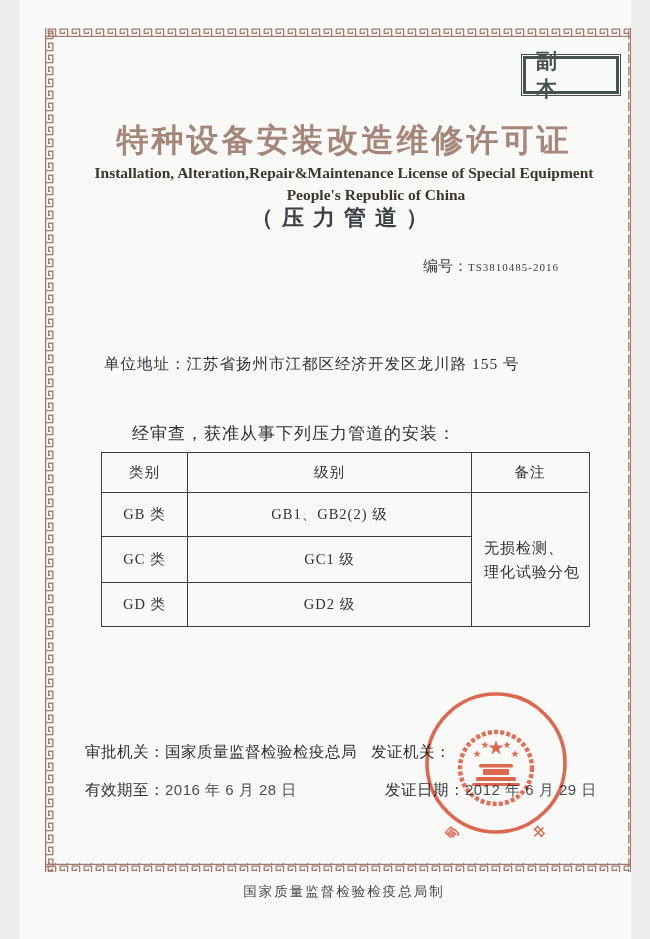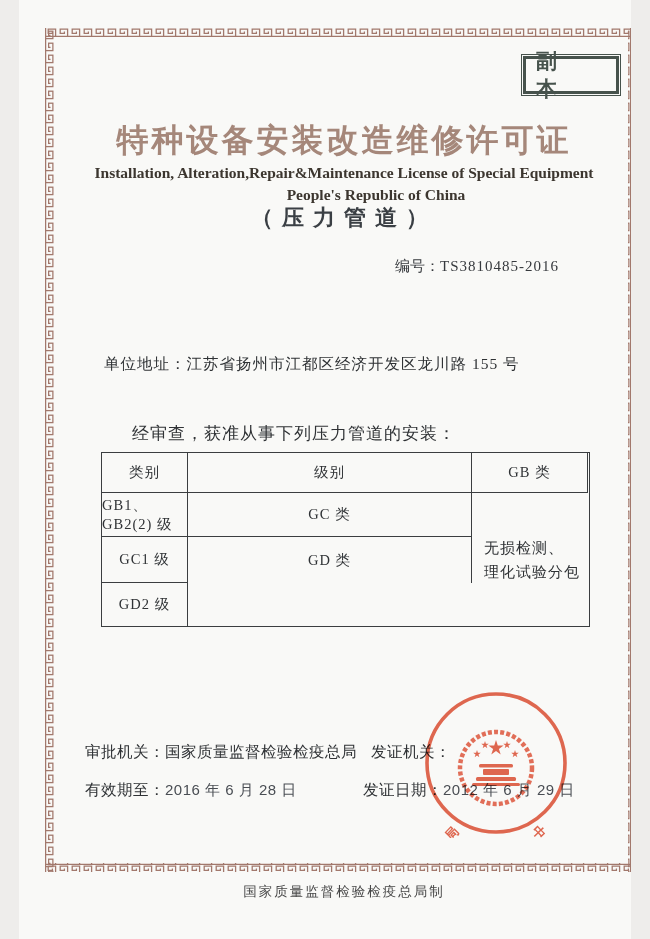--- a/index.html
+++ b/index.html
@@ -29,21 +29,21 @@
     font-size:32px;letter-spacing:3px;color:var(--title_brown,#a5877a);}
   .title-en1{left:0;top:164px;width:650px;text-align:center;
     font-weight:700;font-size:15.5px;color:var(--english_dark,#3c362f);}
   .title-en2{left:0;top:186px;width:650px;text-align:center;
     font-weight:700;font-size:15.5px;color:var(--english_dark,#3c362f);padding-left:32px;}
 
   .subtitle{left:0;top:203px;width:650px;text-align:center;
     font-weight:600;font-size:22px;letter-spacing:9px;color:#3a3f44;}
 
   .license-no{top:257px;right:72px;font-size:15px;color:#36393d;}
-  .license-no .num{font-size:15px;letter-spacing:1px;}
+  .license-no .num{font-size:11px;letter-spacing:1px;}
 
   .field-row{left:85px;font-size:15.5px;color:var(--body_text,#2f3235);letter-spacing:1px;}
   .row-name{top:318px;}
   .row-addr{top:354px;}
 
   .statement{left:113px;top:422px;font-size:17px;color:var(--body_text,#2f3235);letter-spacing:1px;}
 
   .lic-table{
     left:82px;top:452px;width:489px;
     display:grid;grid-template-columns:86px 284px 116px;
@@ -63,21 +63,21 @@
   .lic-table .remark{
     grid-column:3;grid-row:2/5;border-right:none;border-bottom:none;
     flex-direction:column;align-items:flex-start;justify-content:center;
     padding-left:12px;font-size:15px;line-height:1.6;
   }
 
   .bot-row{font-size:15.5px;color:var(--body_text,#2f3235);letter-spacing:0.5px;}
   .bl1{left:66px;top:742px;}
   .bl2{left:66px;top:780px;}
   .br1{left:352px;top:742px;}
-  .br2{left:344px;top:780px;}
+  .br2{left:366px;top:780px;}
   .date-val{font-family:"Liberation Sans","DejaVu Sans",sans-serif;
     color:var(--date_gray,#4a4e54);font-size:15px;letter-spacing:0.5px;}
 
   .seal-svg{left:402px;top:688px;mix-blend-mode:multiply;opacity:0.88;}
   .seal-text{font-size:13px;letter-spacing:1.5px;font-weight:700;
     font-family:"Liberation Sans","DejaVu Sans",sans-serif;}
 
   .print-footer{left:0;top:883px;width:650px;text-align:center;
     font-size:13.5px;letter-spacing:2px;color:var(--footer_gray,#474747);}
 </style>
@@ -116,20 +116,21 @@
 
   <div class="abs field-row row-addr">
     <span>单位地址：</span><span>江苏省扬州市江都区经济开发区龙川路 155 号</span>
   </div>
 
   <div class="abs statement">经审查，获准从事下列压力管道的安装：</div>
 
   <div class="abs lic-table">
     <div class="cell">类别</div>
     <div class="cell">级别</div>
+    <div class="cell c-last">备注</div>
 
     <div class="cell">GB 类</div>
     <div class="cell">GB1、GB2(2) 级</div>
     <div class="cell remark">
       <span>无损检测、</span>
       <span>理化试验分包</span>
     </div>
 
     <div class="cell">GC 类</div>
     <div class="cell">GC1 级</div>

